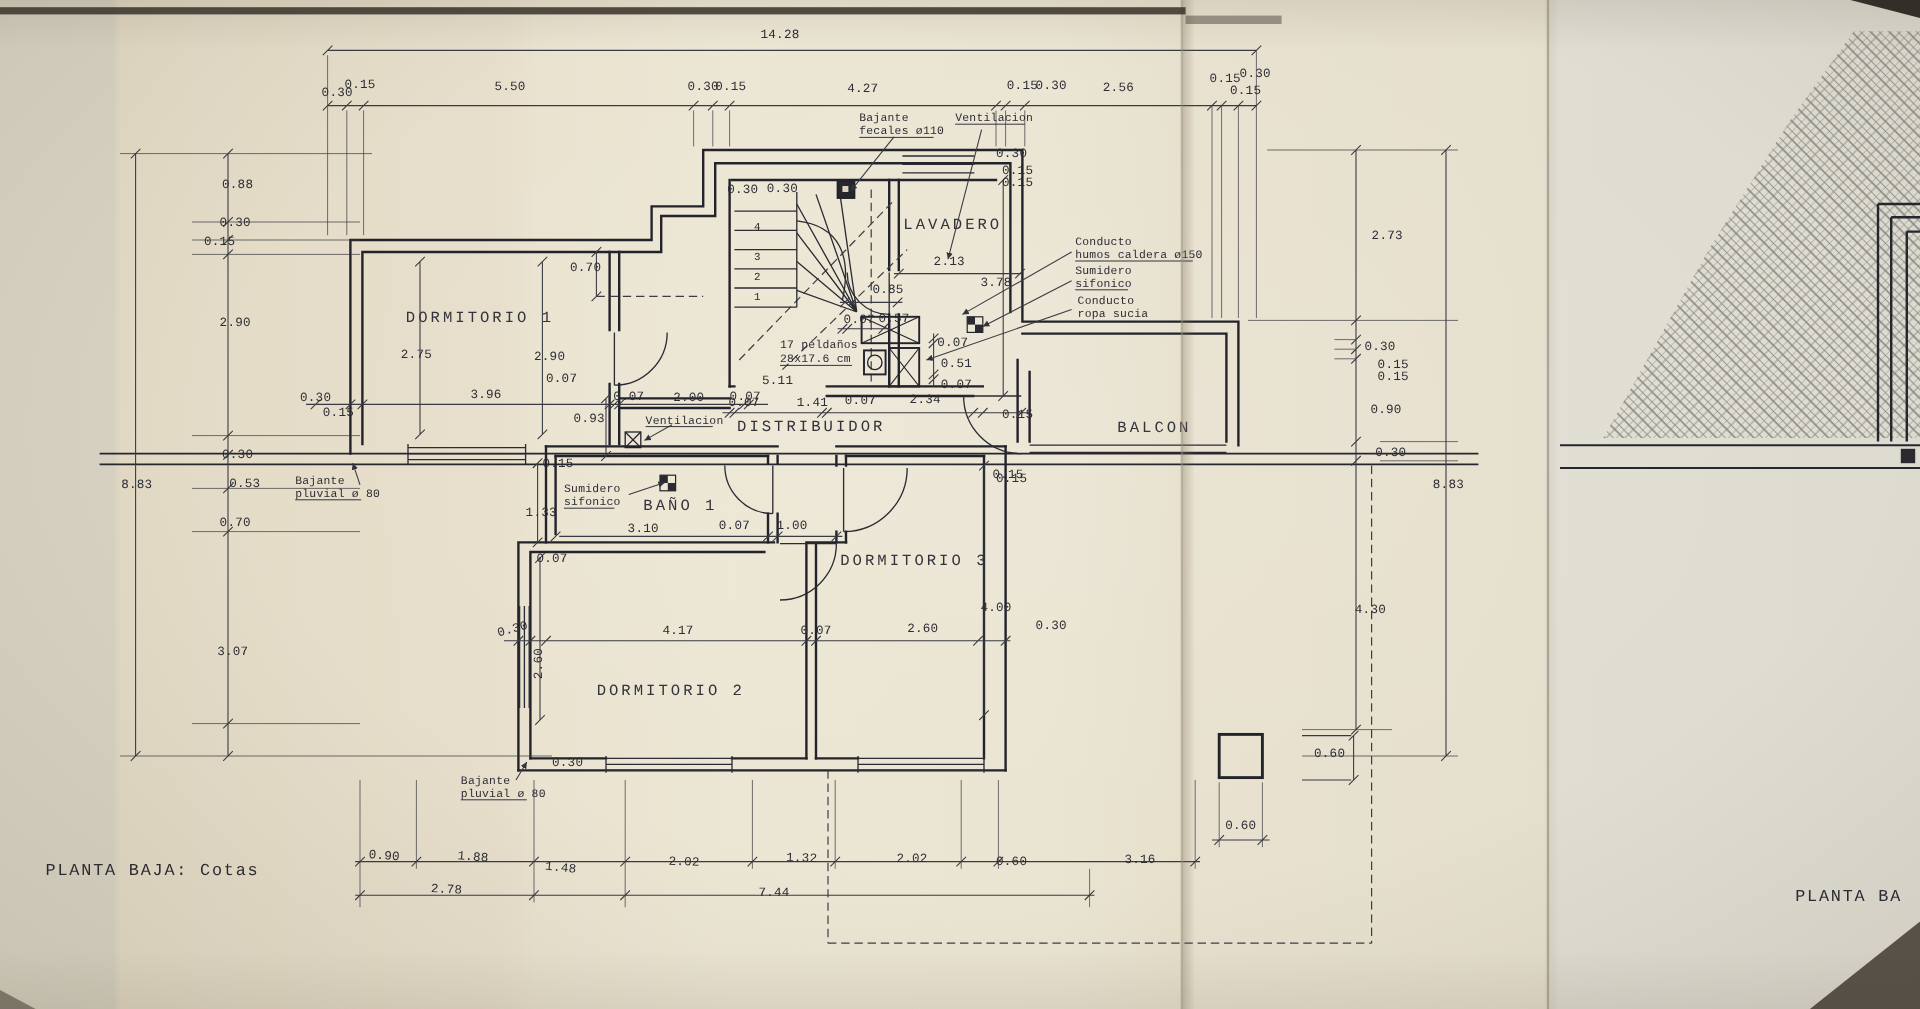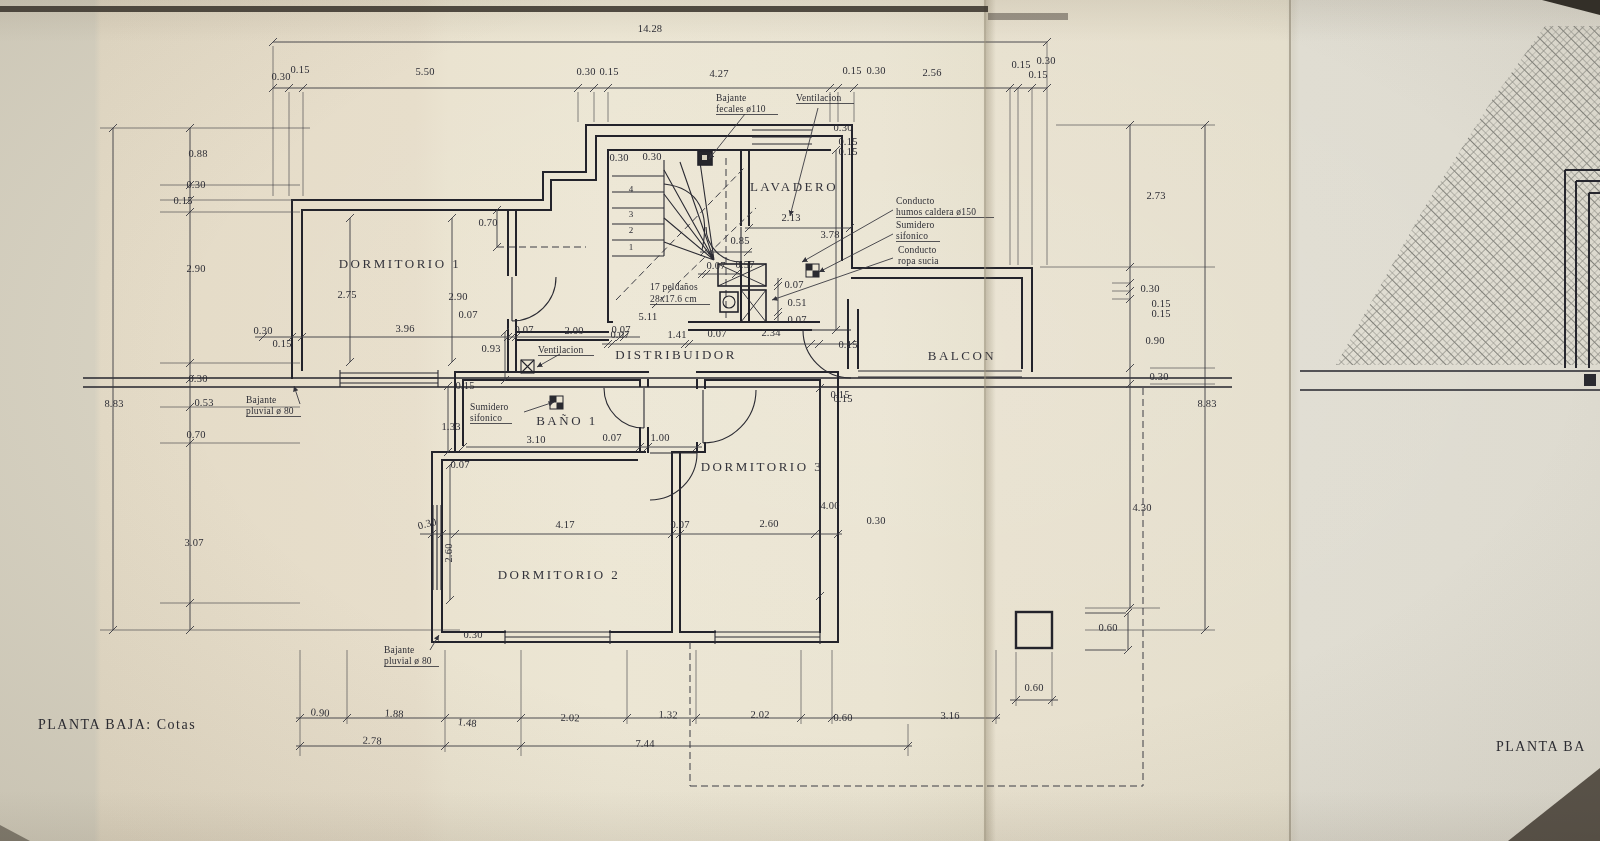--- a/index.html
+++ b/index.html
@@ -10,21 +10,21 @@
       linear-gradient(180deg, rgba(88,76,56,0.10) 0%, rgba(88,76,56,0) 5%, rgba(88,76,56,0) 94%, rgba(88,76,56,0.08) 100%),
       linear-gradient(90deg,
         #d8d3c3 0%, #d8d3c3 5.9%,
         #e4dbc7 6.3%, #e7decb 26%,
         #eae3d0 28%, #ece6d4 38%,
         #eae4d2 55%, #e6e0cd 61.4%,
         #ded7c3 61.6%,
         #e8e1cf 62.2%, #e5dfcd 80.4%,
         #d9d5c8 80.8%,
         #e0ddd2 81.2%, #dedbd0 100%);
-    font-family:Liberation Serif, serif;
+    font-family:Liberation Mono, monospace;
   }
   svg text{fill:#2d2d35;}
   .dim{font-size:10.5px;letter-spacing:.2px;}
   .room{font-size:13px;letter-spacing:2.5px;fill:#33333b;}
   .note{font-size:9.5px;letter-spacing:.2px;}
   .snum{font-size:9px;}
   .title{font-size:14px;letter-spacing:1.5px;fill:#2b2b31;}
   .fold{position:absolute;top:0;bottom:0;width:2px;background:rgba(150,140,118,.55);}
   .fold.shadow{width:10px;background:linear-gradient(90deg,rgba(120,108,86,.25),rgba(120,108,86,0));}
   .artifact{position:absolute;}

